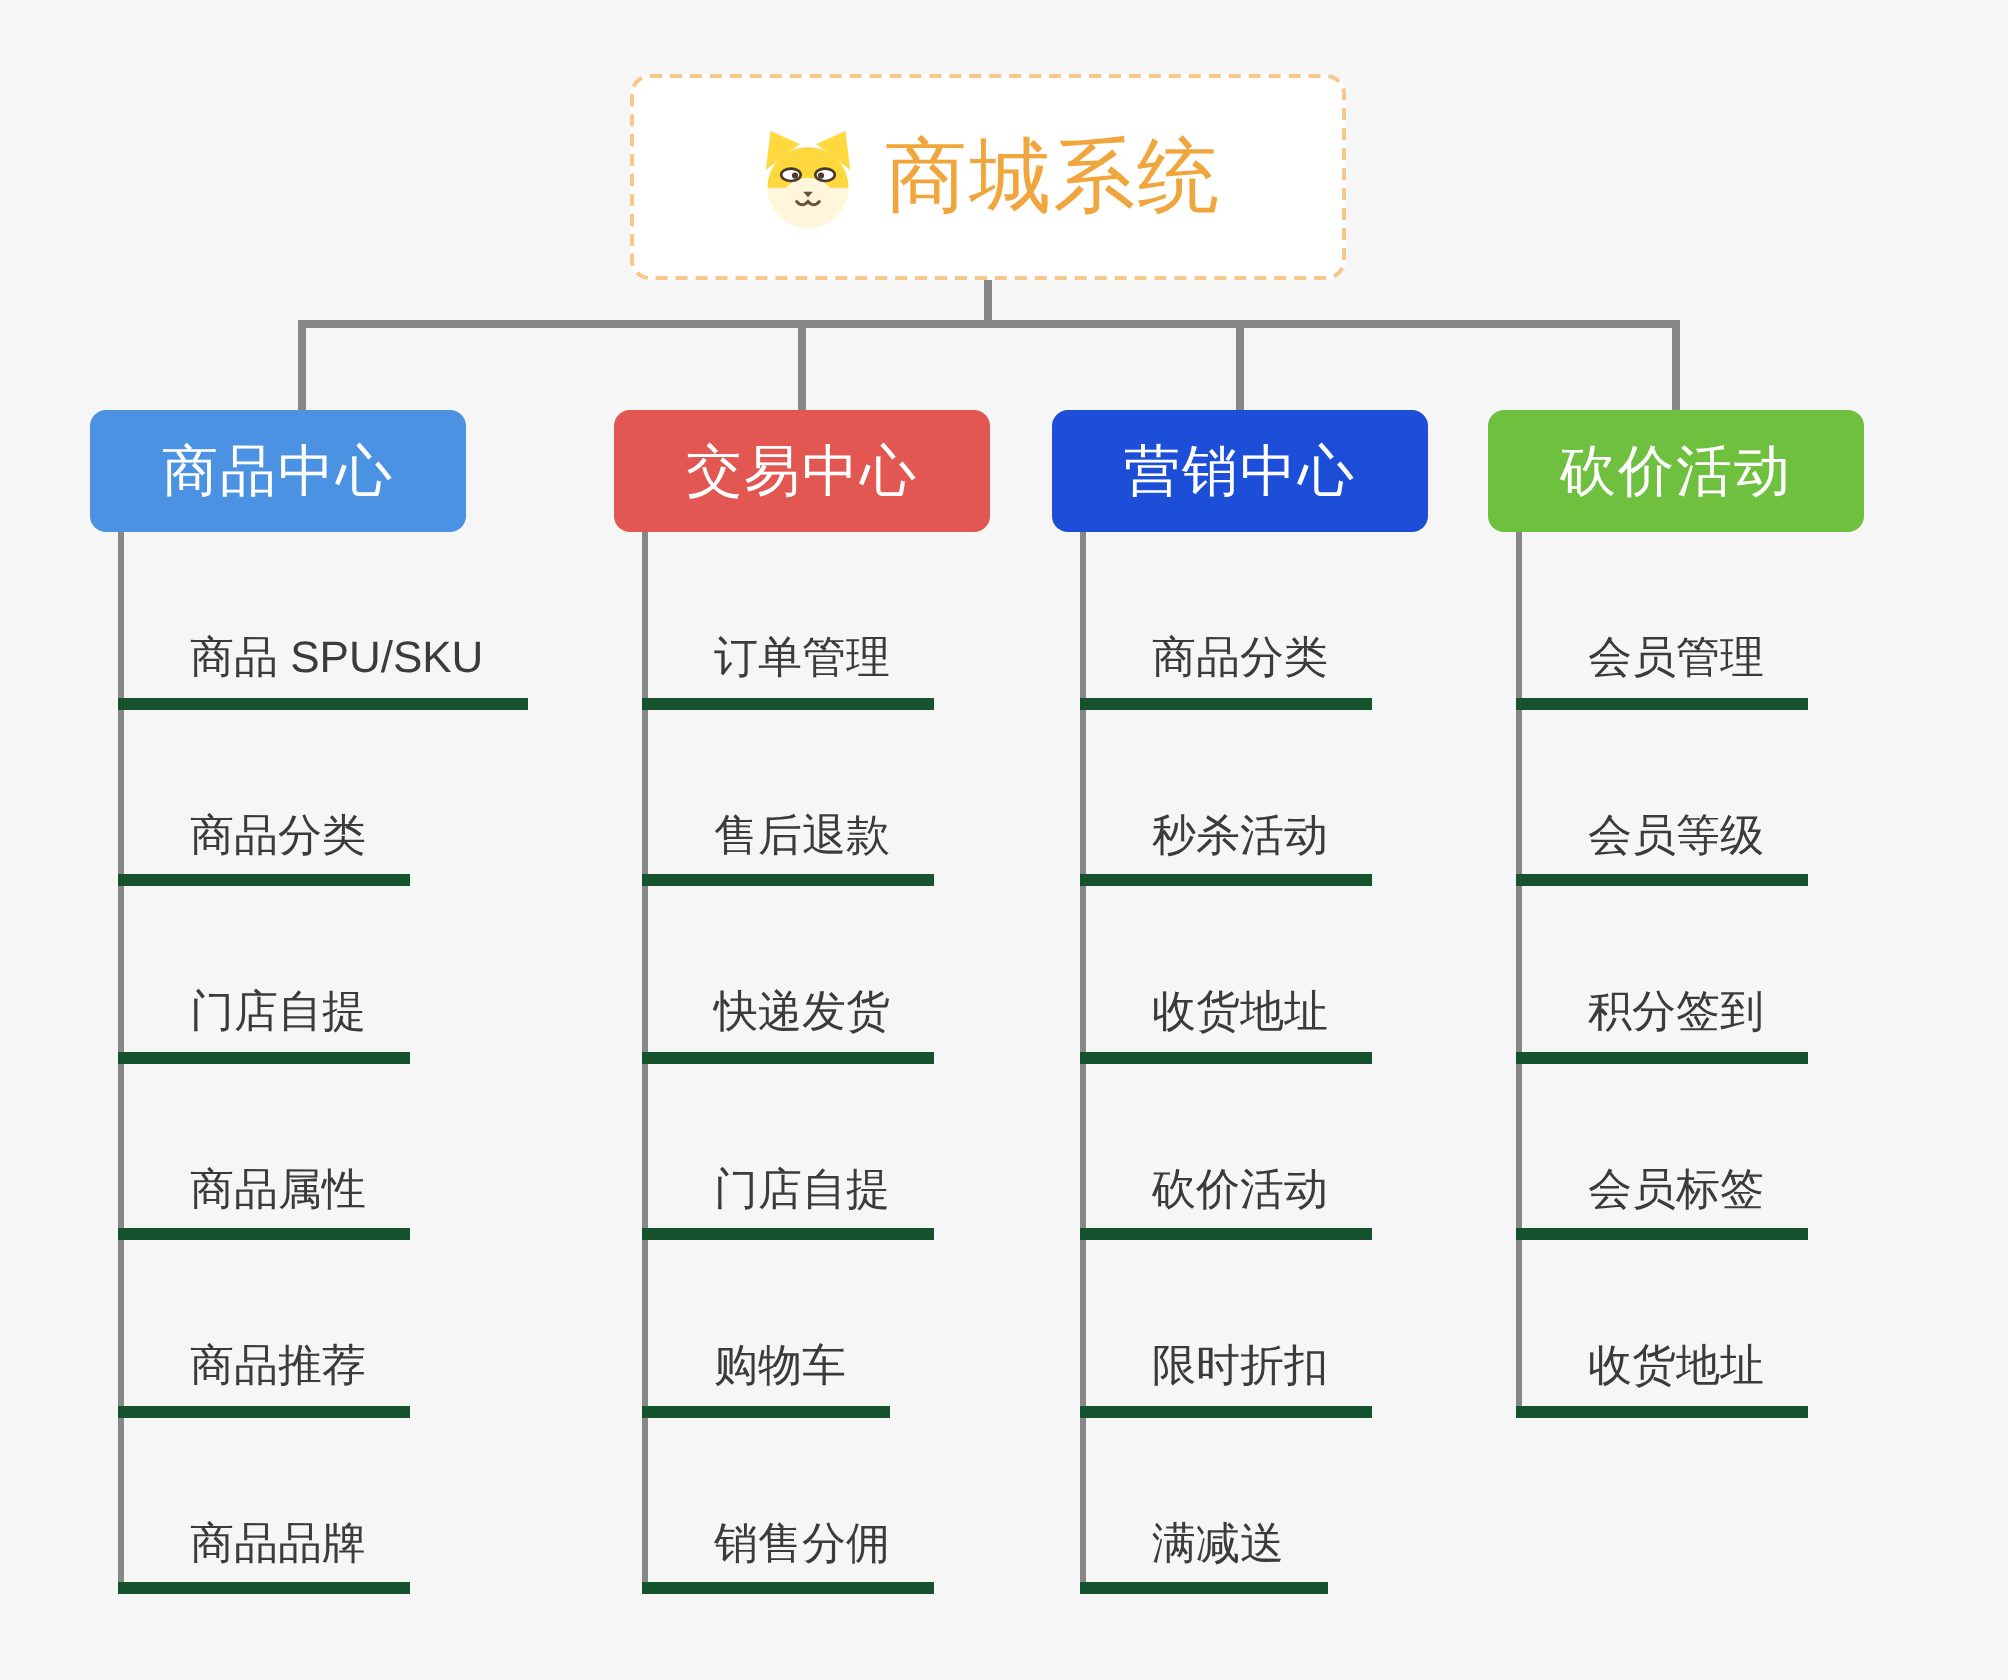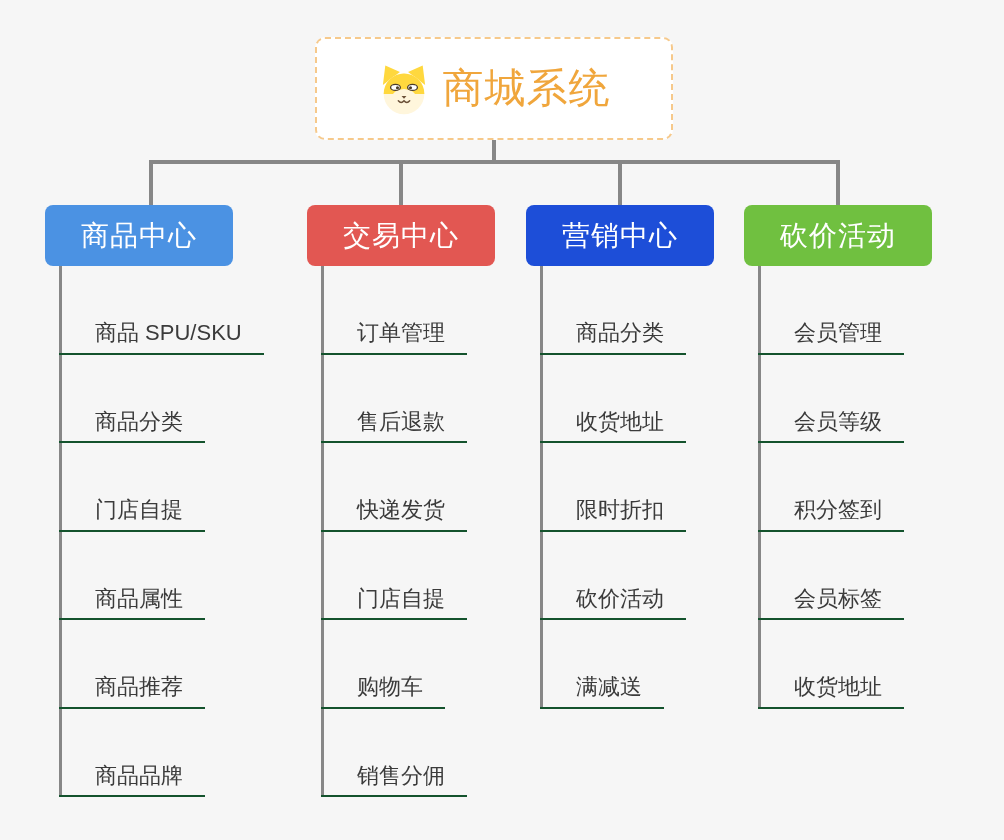--- a/index.html
+++ b/index.html
@@ -39,21 +39,21 @@
   .children {
     margin-left: 14px;
     border-left: 3px solid #878787;
     width: max-content;
   }
   .child { height: 88.5px; display: flex; align-items: flex-end; }
   .child-label {
     display: inline-block;
     margin-left: -3px;
     padding: 0 22px 7px 36px;
-    border-bottom: 2px solid #14532d;
+    border-bottom: 6px solid #14532d;
     font-size: 22px; line-height: 1.15; color: #3b3b3b; white-space: nowrap;
   }
 </style>
 </head>
 <body>
 
 <div class="canvas">
 
   <div class="line stem"></div>
   <div class="line hbar"></div>
@@ -129,27 +129,30 @@
     </div>
   </div>
 
   <div class="branch b2">
     <div class="branch-header" style="background: #1d4ed8;">营销中心</div>
     <div class="children">
       <div class="child">
           <span class="child-label">商品分类</span>
         </div>
       <div class="child">
+          <span class="child-label">秒杀活动</span>
+        </div>
+      <div class="child">
           <span class="child-label">收货地址</span>
         </div>
       <div class="child">
-          <span class="child-label">限时折扣</span>
+          <span class="child-label">砍价活动</span>
         </div>
       <div class="child">
-          <span class="child-label">砍价活动</span>
+          <span class="child-label">限时折扣</span>
         </div>
       <div class="child">
           <span class="child-label">满减送</span>
         </div>
     </div>
   </div>
 
   <div class="branch b3">
     <div class="branch-header" style="background: rgb(112, 192, 64);">砍价活动</div>
     <div class="children">

